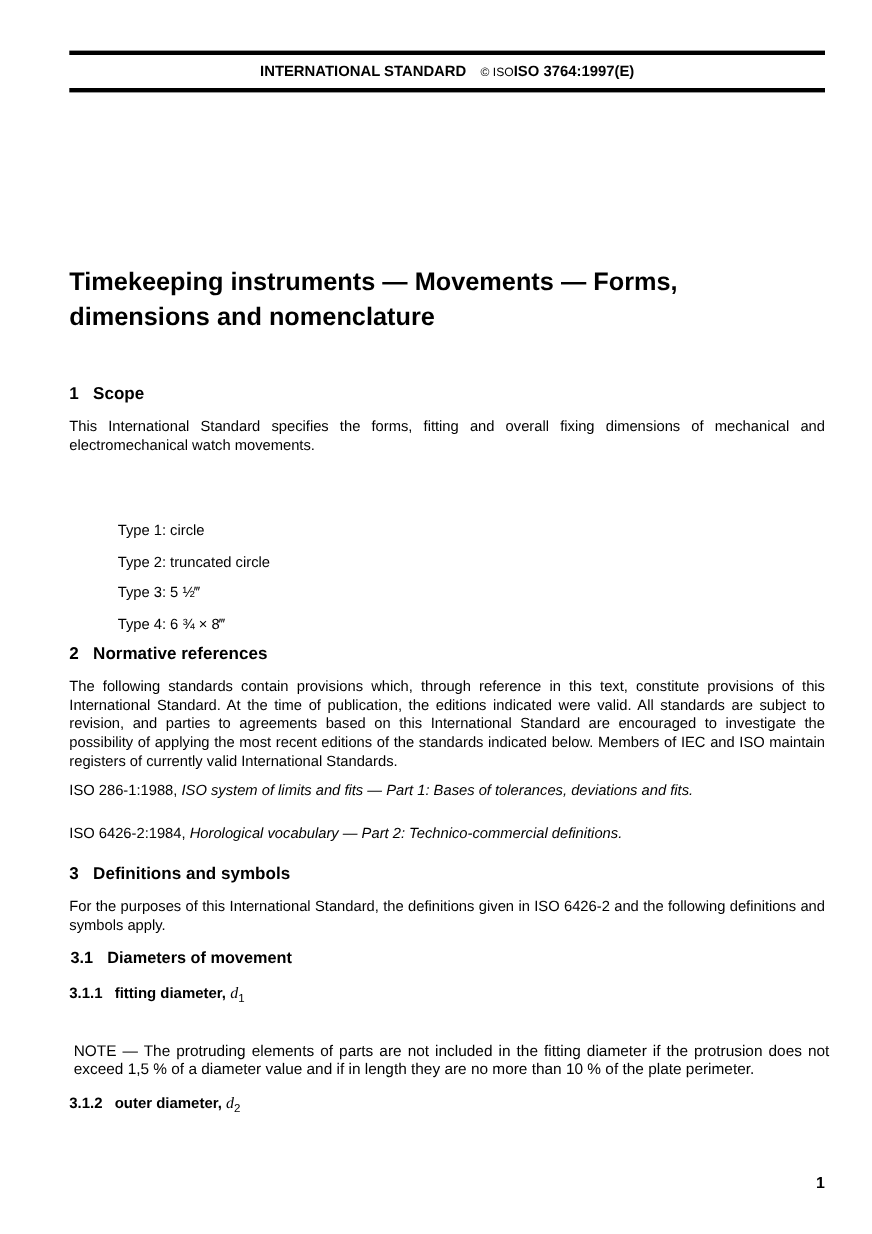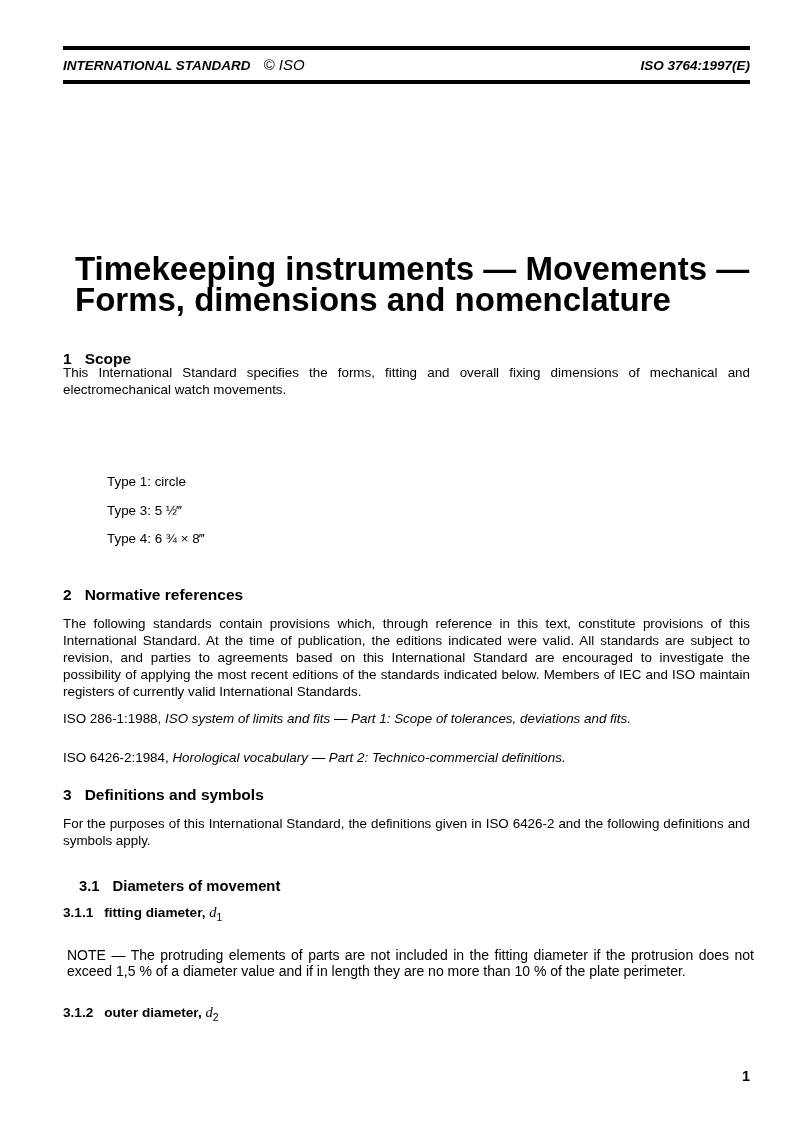--- a/index.html
+++ b/index.html
@@ -11,45 +11,44 @@
     color: #000000;
     font-family: "Liberation Sans", sans-serif;
     overflow: hidden;
   }
   .abs { position: absolute; left: 63px; width: 687px; }
   .rule { height: 4px; background: #000000; }
 
   
   .hdr-row {
     display: flex;
-    justify-content: space-between;
+    justify-content: center;
     align-items: baseline;
     font-size: 13.5px;
     font-weight: bold;
     line-height: 17px;
-    font-style: italic;
   }
   .hdr-left { display: flex; align-items: baseline; }
-  .hdr-copy { font-weight: normal; font-size: 15px; margin-left: 13px; }
+  .hdr-copy { font-weight: normal; font-size: 11px; margin-left: 13px; }
 
   
   .doc-title {
-    margin: 12px;
-    font-size: 33px;
+    margin: 0;
+    font-size: 23px;
     line-height: 31px;
     font-weight: bold;
     letter-spacing: 0;
   }
 
   
   .h-sec   { margin: 0; font-size: 15.5px; line-height: 18px; font-weight: bold; }
-  .h-sub   { margin: 16px; font-size: 14.8px; line-height: 18px; font-weight: bold; }
+  .h-sub   { margin: 1px; font-size: 14.8px; line-height: 18px; font-weight: bold; }
   .h-term  { margin: 0; font-size: 13.6px; line-height: 17px; font-weight: bold; }
   .sec-num { display: inline-block; margin-right: 13px; }
-  .sec-num-sm { display: inline-block; margin-right: 11px; margin-top: 10px; }
+  .sec-num-sm { display: inline-block; margin-right: 11px; }
 
   
   .body-p {
     margin: 0;
     font-size: 13.4px;
     line-height: 17px;
     text-align: justify;
   }
   .body-p.no-just { text-align: left; }
   .note-p {
@@ -102,34 +101,35 @@
     </div>
     <span>ISO 3764:1997(E)</span>
   </div>
 
   <div class="abs rule" style="top:80px;"></div>
 
   <h1 class="abs doc-title" style="top:241px;">Timekeeping instruments — Movements — Forms, dimensions and nomenclature</h1>
 
   <h2 class="abs h-sec" style="top:350px;"><span class="sec-num">1</span><span>Scope</span></h2>
 
-  <p class="abs body-p" style="top:364px;">This International Standard specifies the forms, fitting and overall fixing dimensions of mechanical and electromechanical watch movements.</p>
+  <p class="abs body-p" style="top:379px;">This International Standard specifies the forms, fitting and overall fixing dimensions of mechanical and electromechanical watch movements.</p>
 
 
   <ul class="abs types" style="top:457px; left:91px; width:659px;">
     <li>Type 1: circle</li>
+    <li>Type 2: truncated circle</li>
     <li>Type 3: 5 ½‴</li>
     <li>Type 4: 6 ¾ × 8‴</li>
   </ul>
 
   <h2 class="abs h-sec" style="top:586px;"><span class="sec-num">2</span><span>Normative references</span></h2>
 
   <p class="abs body-p" style="top:615px;">The following standards contain provisions which, through reference in this text, constitute provisions of this International Standard. At the time of publication, the editions indicated were valid. All standards are subject to revision, and parties to agreements based on this International Standard are encouraged to investigate the possibility of applying the most recent editions of the standards indicated below. Members of IEC and ISO maintain registers of currently valid International Standards.</p>
 
-  <p class="abs ref-p" style="top:710px;"><span>ISO 286-1:1988,</span> <span class="ref-title">ISO system of limits and fits — Part 1: Scope of tolerances, deviations and fits.</span></p>
+  <p class="abs ref-p" style="top:710px;"><span>ISO 286-1:1988,</span> <span class="ref-title">ISO system of limits and fits — Part 1: Bases of tolerances, deviations and fits.</span></p>
 
   <p class="abs ref-p" style="top:749px;"><span>ISO 6426-2:1984,</span> <span class="ref-title">Horological vocabulary — Part 2: Technico-commercial definitions.</span></p>
 
   <h2 class="abs h-sec" style="top:786px;"><span class="sec-num">3</span><span>Definitions and symbols</span></h2>
 
   <p class="abs body-p" style="top:815px;">For the purposes of this International Standard, the definitions given in ISO 6426-2 and the following definitions and symbols apply.</p>
 
   <h3 class="abs h-sub" style="top:861px;"><span class="sec-num">3.1</span><span>Diameters of movement</span></h3>
 
   <h4 class="abs h-term" style="top:894px;"><span class="sec-num-sm">3.1.1</span><span>fitting diameter,</span> <span class="sym"><span>d</span><sub>1</sub></span></h4>

